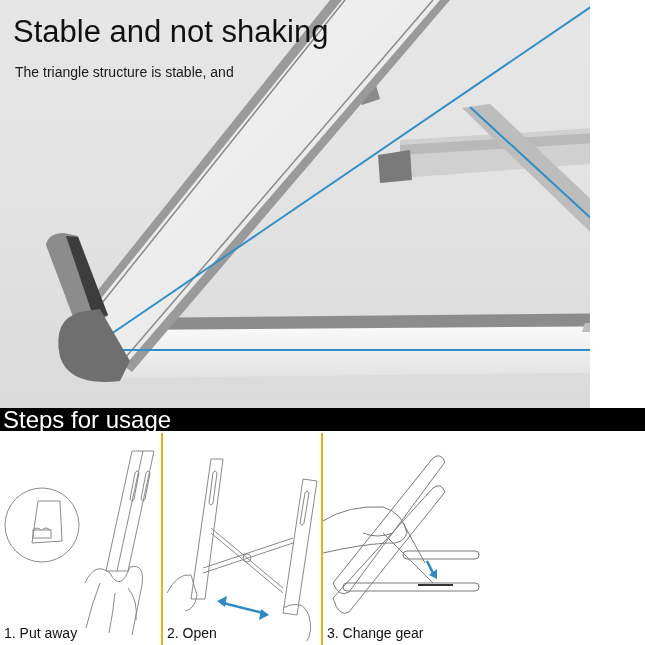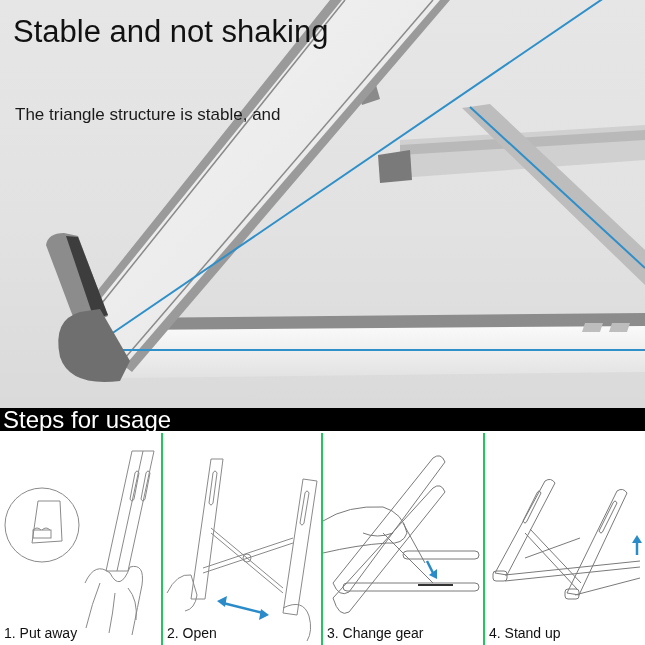--- a/index.html
+++ b/index.html
@@ -1,50 +1,50 @@
 <!DOCTYPE html>
 <html><head>
   <meta charset="utf-8">
   <style>
     * { margin: 0; padding: 0; box-sizing: border-box; }
     html, body { width: 645px; height: 645px; overflow: hidden; background: #ffffff; }
     body { font-family: "Liberation Sans", sans-serif; position: relative; }
 
     .hero {
-      position: absolute; left: 0; top: 0; width: 645px; height: 408px;
+      position: absolute; left: 0; top: 0; width: 590px; height: 408px;
       background: linear-gradient(180deg, #e6e6e6 0%, #e2e2e2 55%, #dadada 100%);
       overflow: hidden;
     }
     .hero svg { position: absolute; left: 0; top: 0; }
     .hero-title {
       position: absolute; left: 13px; top: 14px;
       font-size: 31px; color: #111; letter-spacing: 0px; font-weight: normal;
     }
     .hero-sub {
-      position: absolute; left: 15px; font-size: 17px; color: #1a1a1a; margin-top: 41px;
+      position: absolute; left: 15px; font-size: 14px; color: #1a1a1a;
     }
     .hero-sub.l1 { top: 64px; }
     .hero-sub.l2 { top: 86px; }
 
     .banner {
       position: absolute; left: 0; top: 408px; width: 645px; height: 23px;
       background: #000;
     }
     .banner-title {
       position: absolute; left: 3px; top: -1px;
       color: #fff; font-size: 24px; line-height: 26px;
     }
 
     .steps {
       position: absolute; left: 0; top: 433px; width: 645px; height: 212px;
       background: #fff;
     }
     .step {
       position: absolute; top: 0; height: 212px; background: #fff;
-      border-left: 2px solid #22c55e;
+      border-left: 2px solid #eab308;
       overflow: hidden;
     }
     .step svg { position: absolute; left: 0; top: 0; }
     .step-label {
       position: absolute; left: 4px; bottom: 4px; font-size: 14px; color: #111;
       background: #fff;
     }
   </style>
 </head>
 <body>
@@ -169,41 +169,14 @@
       <path d="M40,100 q14,6 30,0"></path>
 
       <g stroke="#2a8bc8" stroke-width="2.5" fill="#2a8bc8">
         <line x1="104" y1="128" x2="110" y2="140"></line>
         <polygon points="106,142 114,136 114,146" stroke="none"></polygon>
       </g>
     </svg>
     <div class="step-label">3. Change gear</div>
   </div>
 
-  <div class="step" style="left:483px; width:162px;">
-    <svg width="160" height="212" viewBox="0 0 160 212" fill="none" stroke="#7a7a7a" stroke-width="1">
-
-      <path d="M10,140 l50,-92 q6,-4 10,2 l-48,92 z"></path>
-      <path d="M52,60 q2,-4 4,0 l-14,28 q-2,4 -4,0 z"></path>
-
-      <path d="M82,160 l50,-102 q6,-4 10,2 l-48,102 z"></path>
-      <path d="M128,70 q2,-4 4,0 l-14,28 q-2,4 -4,0 z"></path>
-
-      <line x1="20" y1="142" x2="155" y2="128"></line>
-      <line x1="20" y1="148" x2="155" y2="134"></line>
-      <line x1="90" y1="162" x2="155" y2="145"></line>
-
-      <line x1="40" y1="100" x2="92" y2="156"></line>
-      <line x1="45" y1="96" x2="96" y2="150"></line>
-      <line x1="40" y1="125" x2="95" y2="105"></line>
-
-      <rect x="8" y="138" width="14" height="10" rx="3"></rect>
-      <rect x="80" y="156" width="14" height="10" rx="3"></rect>
-
-      <g stroke="#2a8bc8" stroke-width="2.5" fill="#2a8bc8">
-        <line x1="152" y1="122" x2="152" y2="108"></line>
-        <polygon points="147,110 157,110 152,102" stroke="none"></polygon>
-      </g>
-    </svg>
-    <div class="step-label">4. Stand up</div>
-  </div>
 
 </div>
 
 </body></html>

